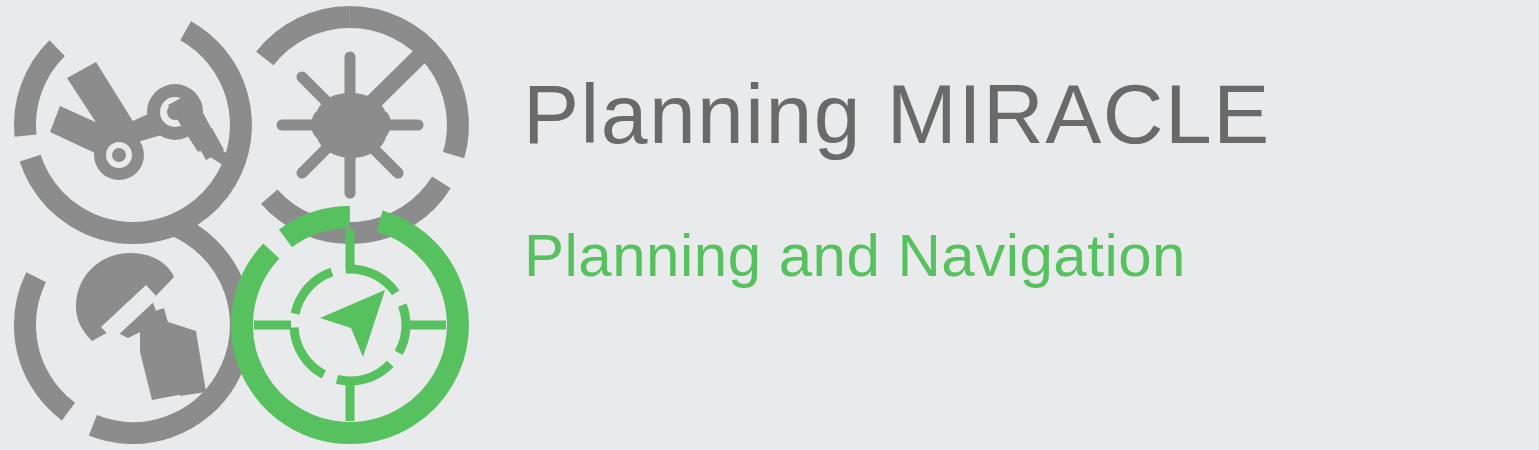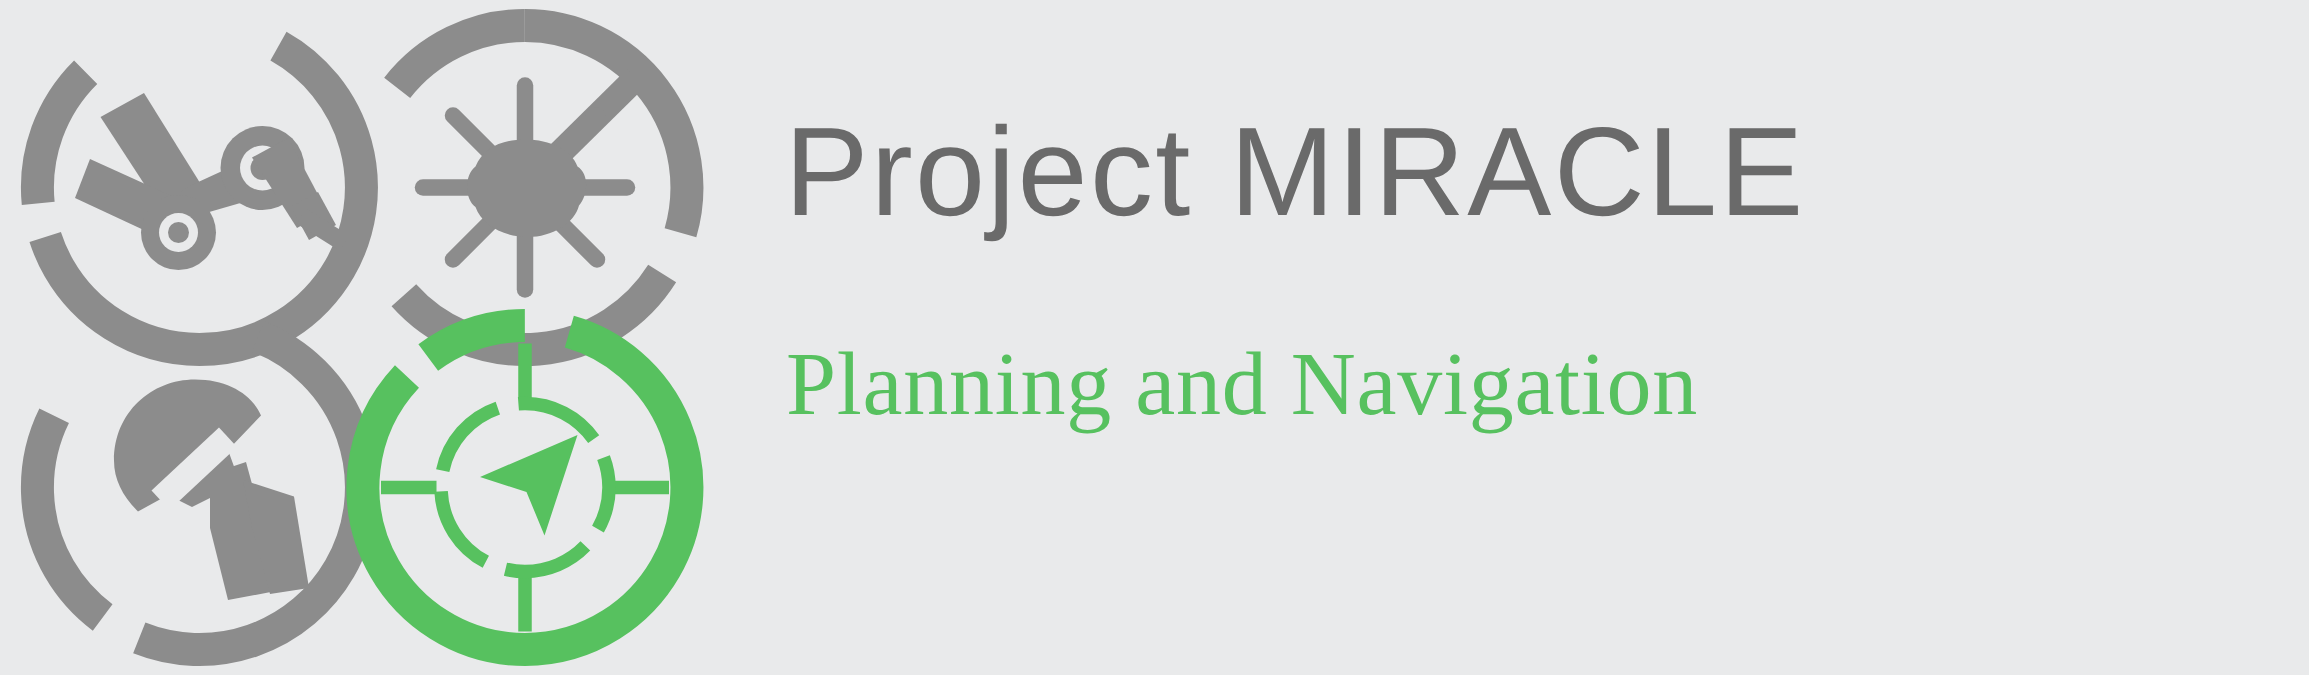--- a/index.html
+++ b/index.html
@@ -43,21 +43,21 @@
     font-weight: 300;
     letter-spacing: 1.5px;
     color: #6a6a6a;
     line-height: 1.0;
     white-space: nowrap;
   }
   .subtitle-line-1 {
     position: absolute;
     left: 1px;
     top: 226px;
-    font-family: Liberation Serif, serif;
+    font-family: Liberation Sans, sans-serif;
     font-size: 60px;
     font-weight: 300;
     letter-spacing: 0.5px;
     color: #57c15f;
     line-height: 1.0;
     white-space: nowrap;
   }
   .subtitle-line-2 {
     position: absolute;
     left: 1px;
@@ -162,17 +162,17 @@
         <path d="M 385 290
                  L 363 357
                  L 351 328
                  L 320 318 Z" fill="#57c15f"></path>
       </g>
 
     </svg>
   </div>
 
   <div id="title-block">
-    <div class="title-text">Project MIRACLE</div>
+    <div class="title-text">Planning MIRACLE</div>
     <div class="subtitle-line-1">Planning and Navigation</div>
   </div>
 
 </div>
 
 </body></html>

